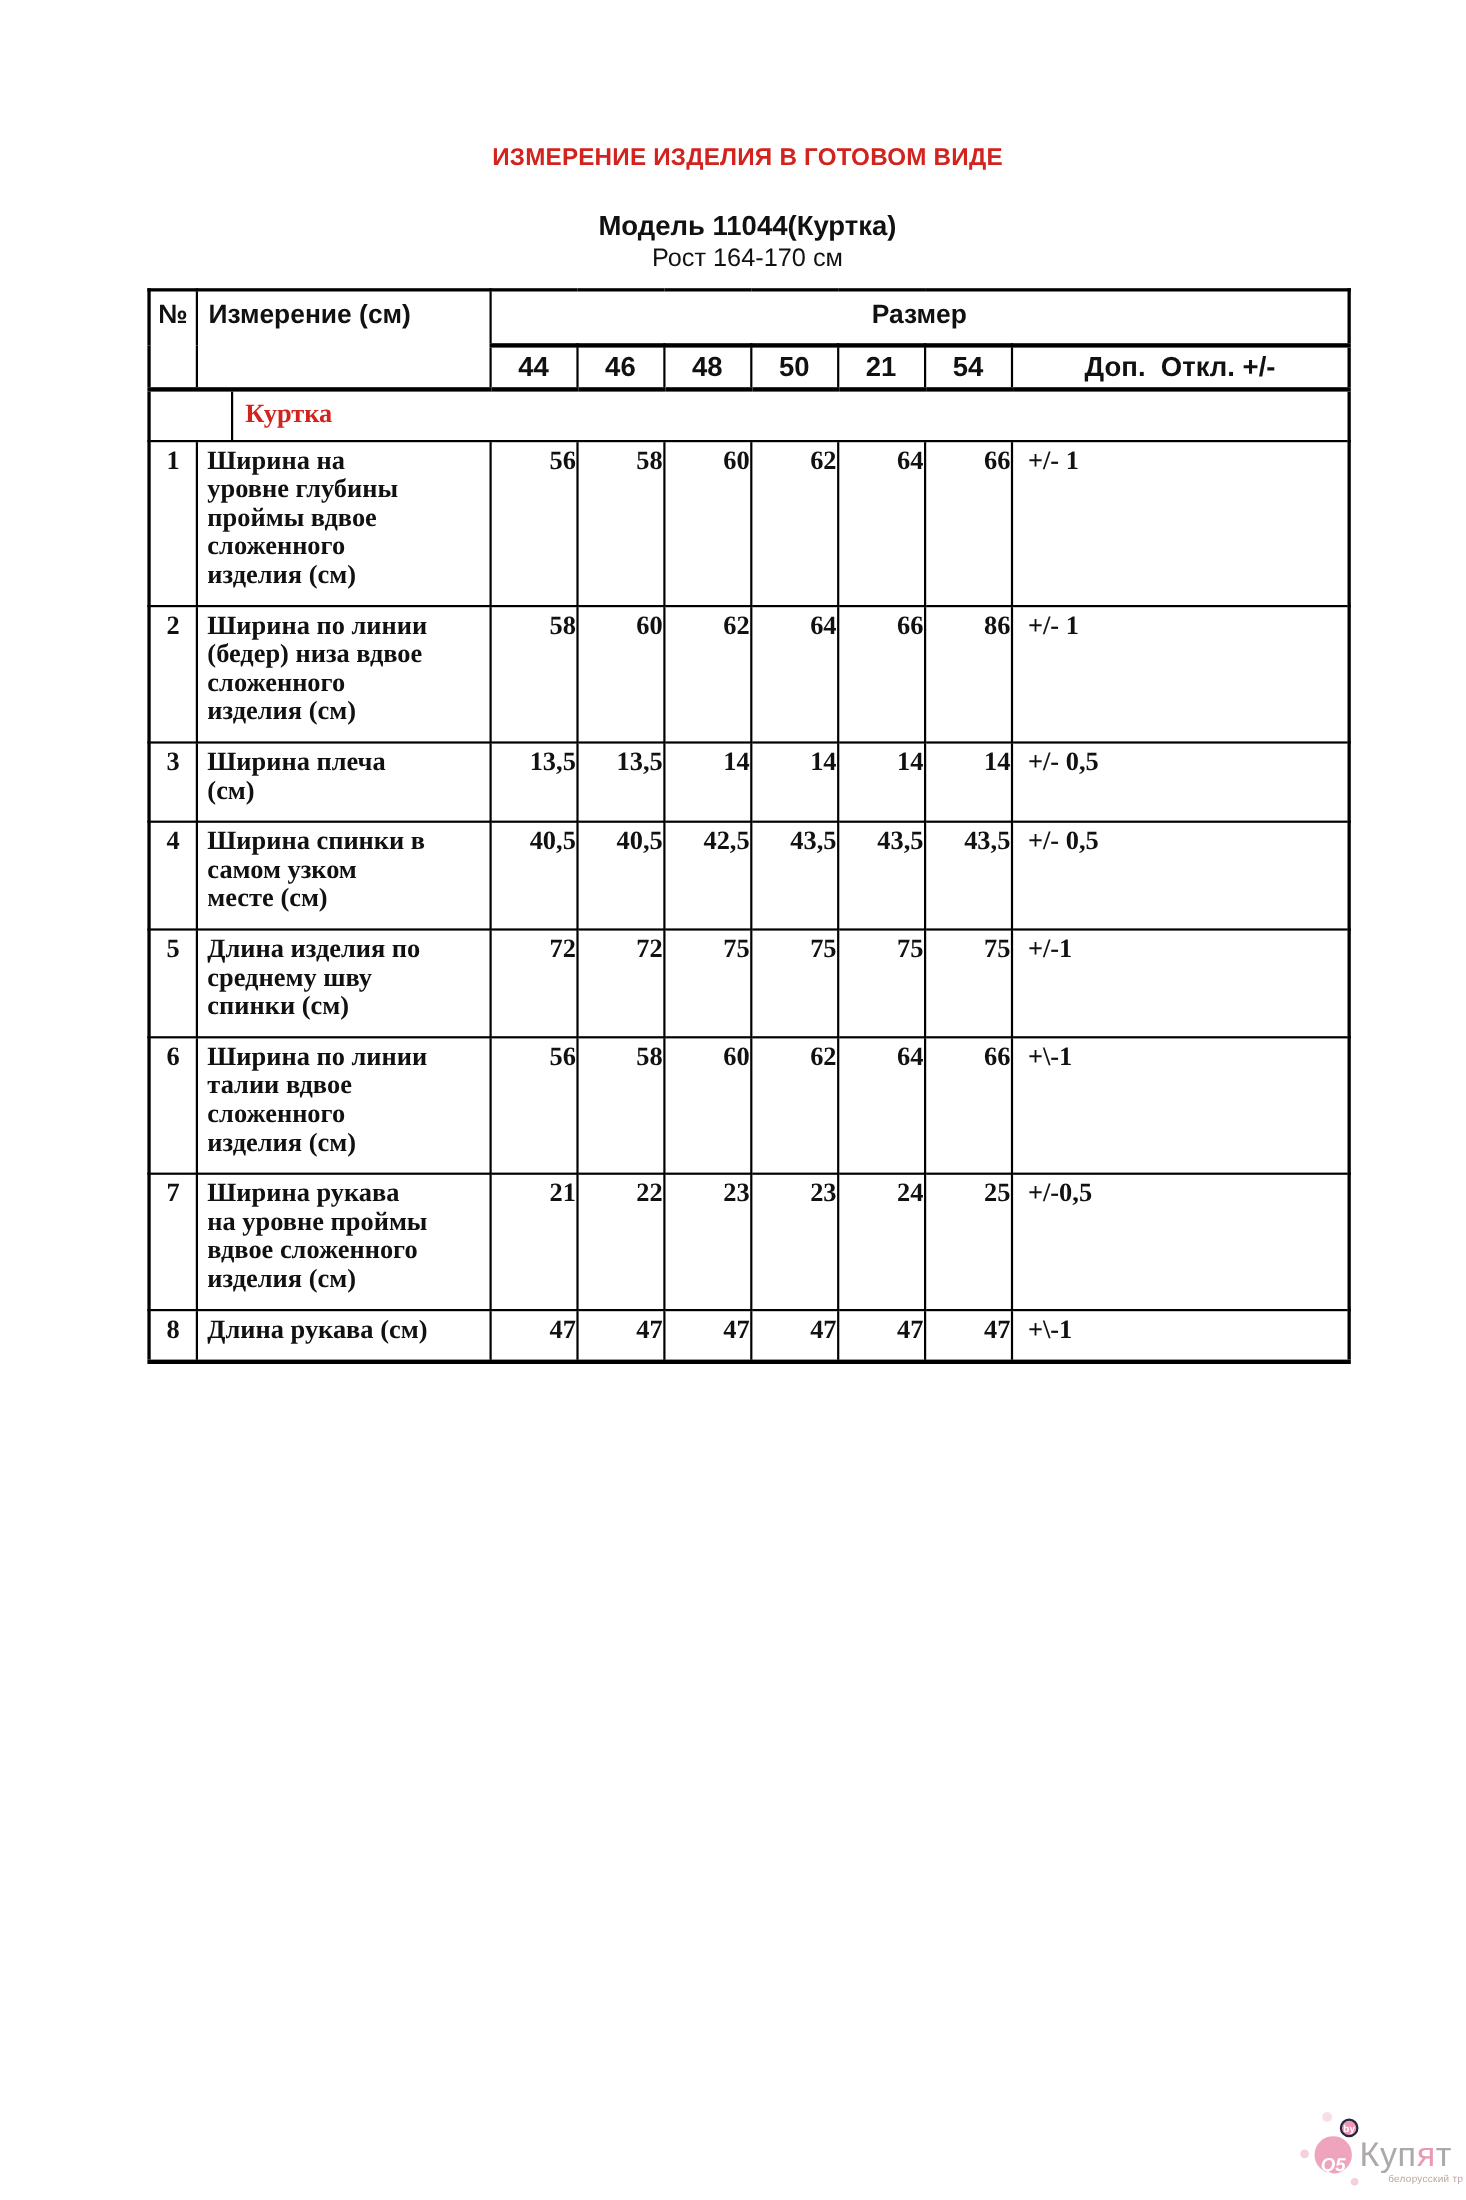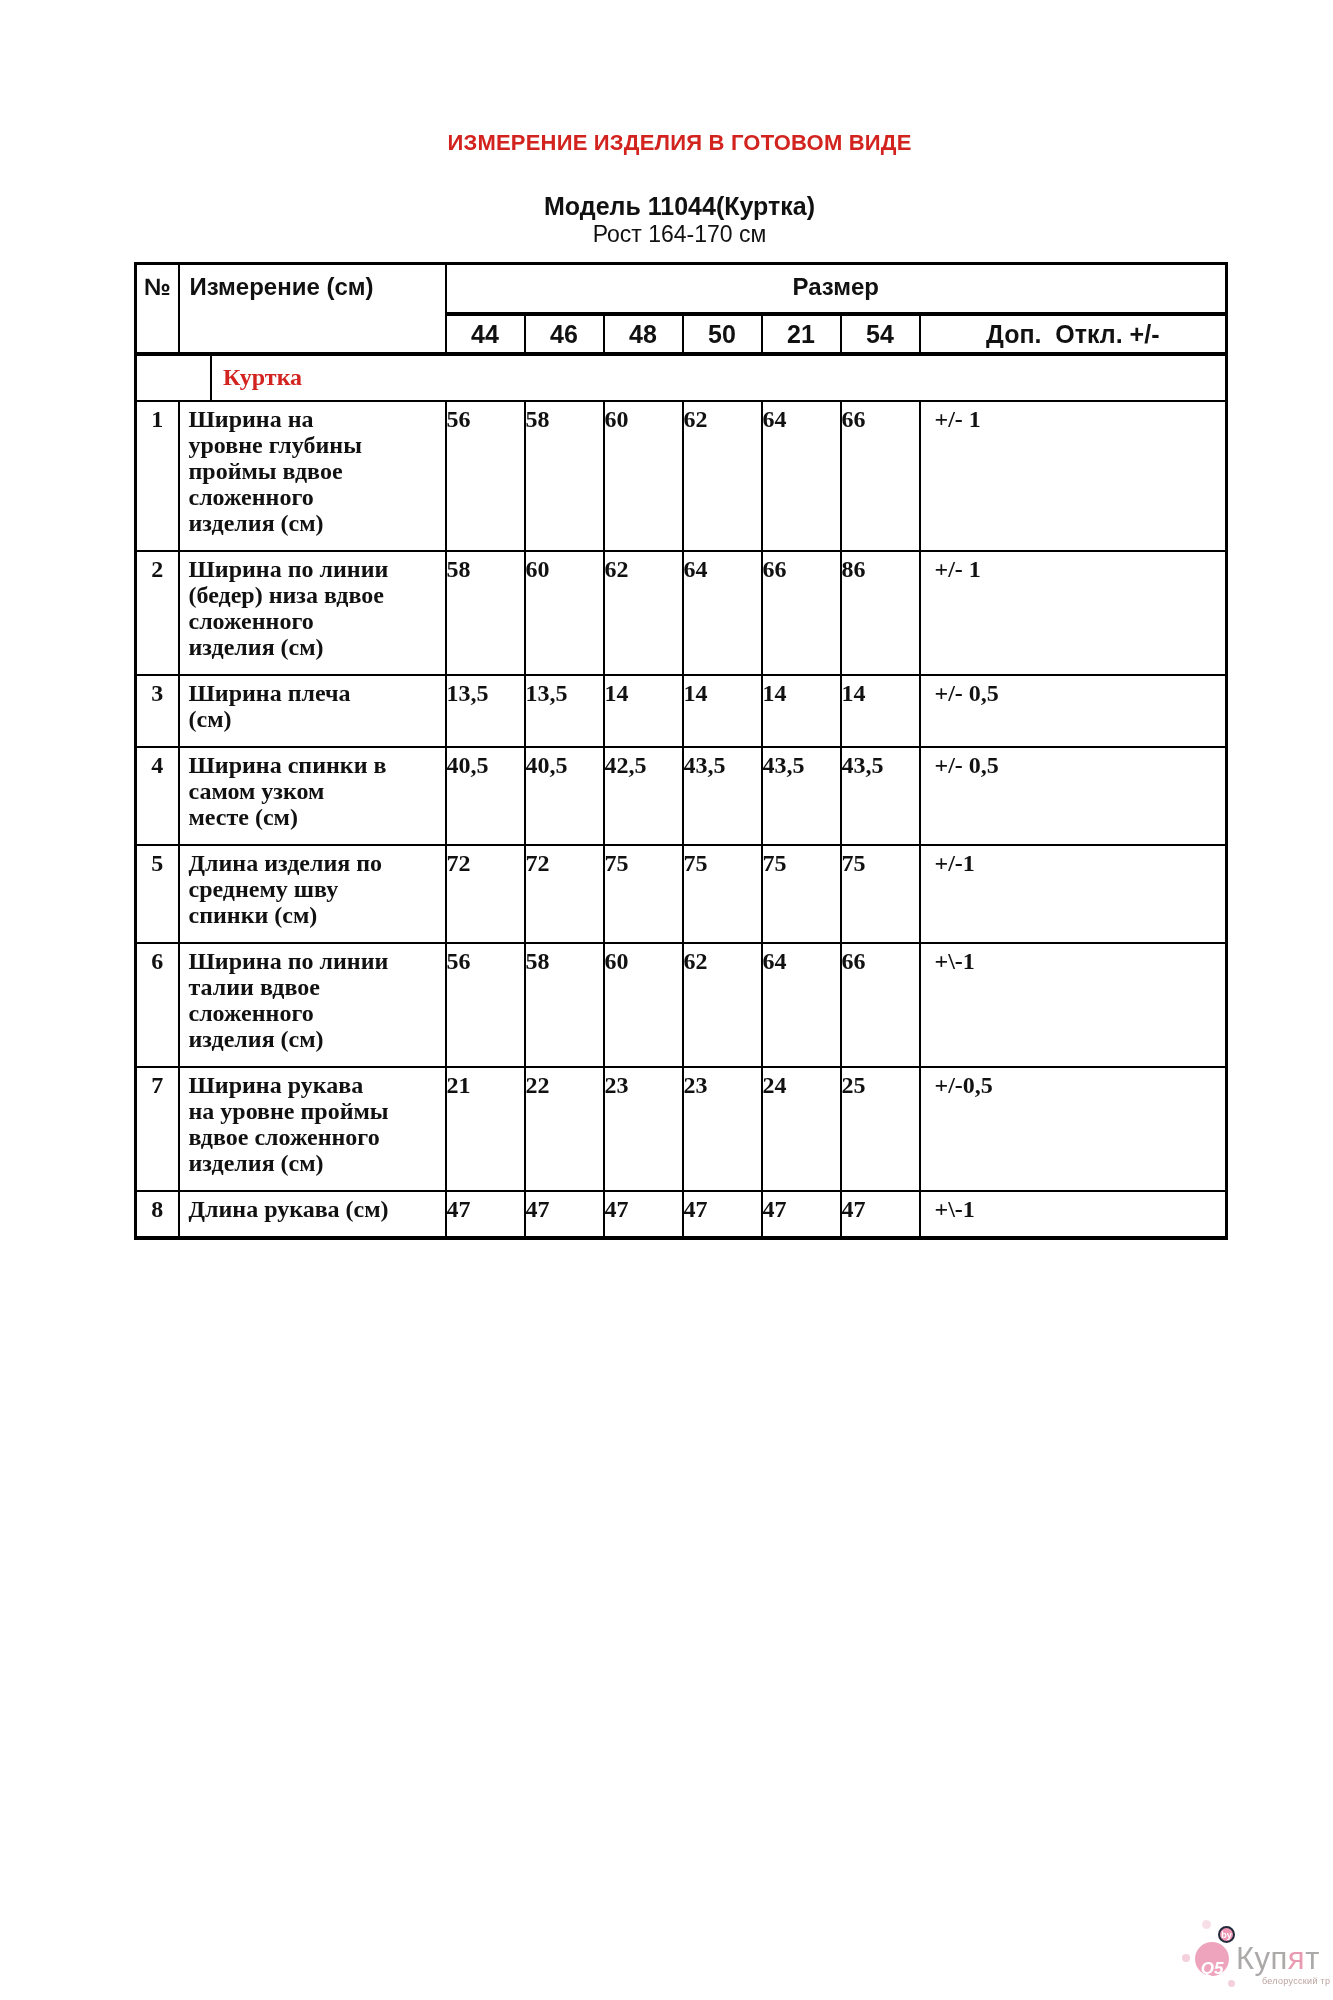--- a/index.html
+++ b/index.html
@@ -75,21 +75,21 @@
     font-weight:bold;
     font-size:24px;
     line-height:26px;
   }
   td.c-num-cell { text-align:center; padding-top:4px; }
   td.c-name-cell {
     white-space:pre-line;
     text-align:left;
     padding:4px 4px 14px 9px;
   }
-  td.c-val-cell { text-align:left; padding-top:4px; }
+  td.c-val-cell { text-align:right; padding-top:4px; }
   td.c-tol-cell { text-align:left; padding:4px 0 0 14px; }
   
   .watermark {
     position:absolute; left:1186px; top:1918px;
     width:220px; height:82px;
     opacity:0.92;
   }
   .wm-dot { position:absolute; border-radius:50%; background:#f4cdda; }
   .wm-dot1 { left:-4px; top:36px; width:8px; height:8px; }
   .wm-dot2 { left:16px; top:2px;  width:9px; height:9px; background:#f7dde6; }

